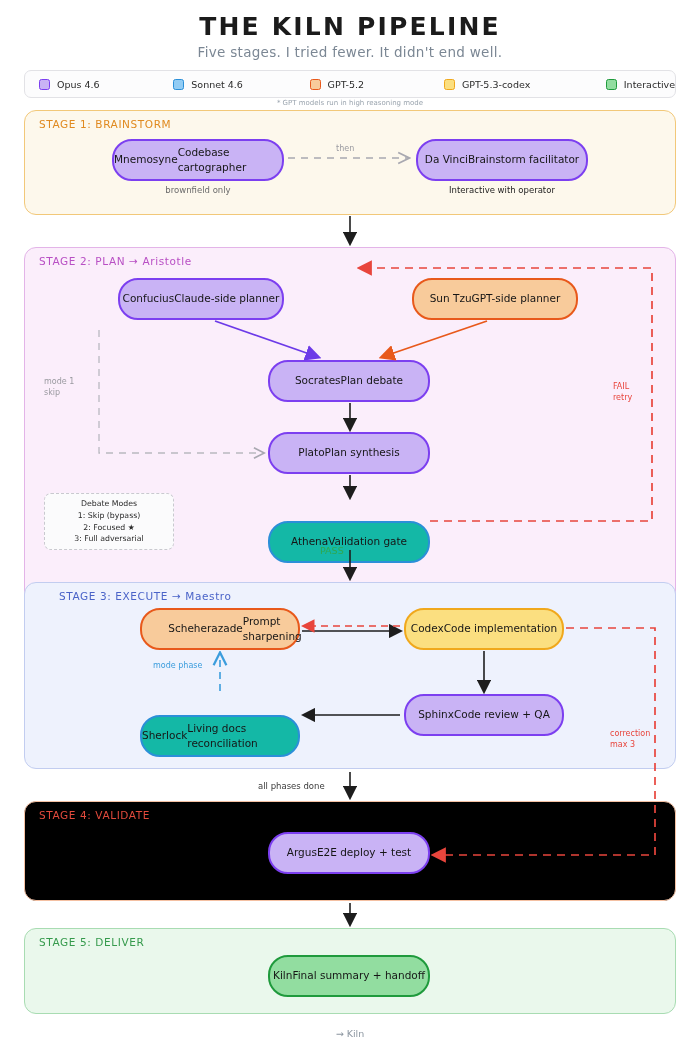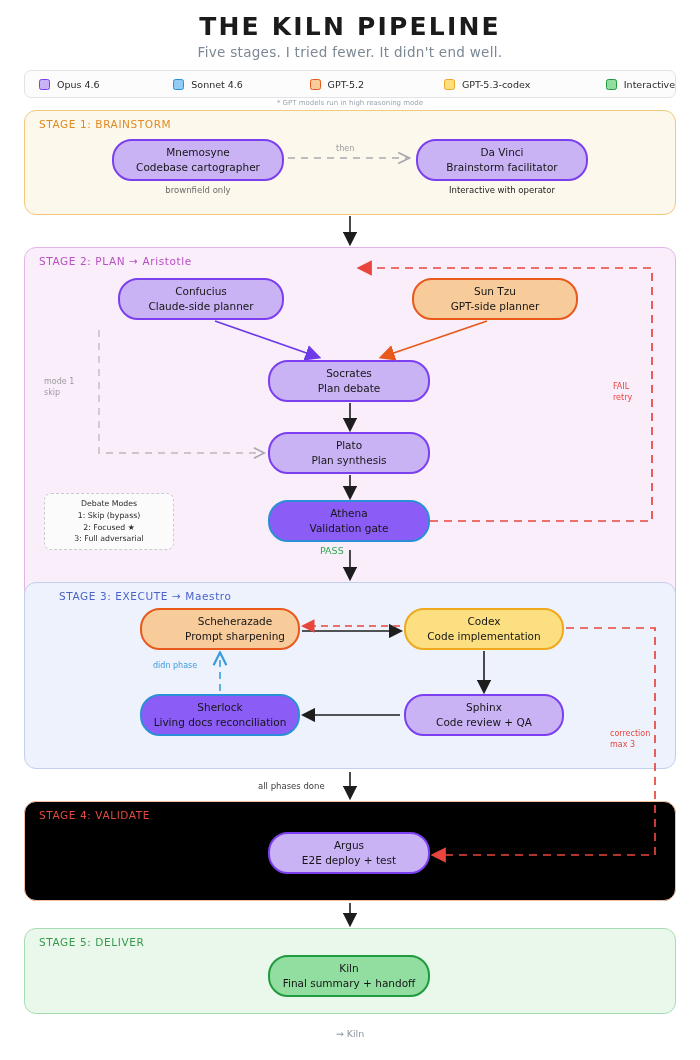--- a/index.html
+++ b/index.html
@@ -65,30 +65,30 @@
   #t2 { color: #b84fc4; }
   #t3 { color: #4a63c8; margin-left: 20px; }
   #t4 { color: #e24a3c; }
   #t5 { color: #359a4c; }
 
   
   .node {
     position: absolute;
     border-radius: 20px;
     border: 2px solid;
-    display: flex; flex-direction: column;
+    display: flex; flex-direction: row;
     align-items: center; justify-content: center;
-    text-align: right;
+    text-align: left;
     line-height: 1.45;
   }
   .node .n-name { font-size: 10.5px; color: #161616; }
   .node .n-desc { font-size: 10.5px; color: #161616; }
 
   .c-opus    { background: #c9b3f5; border-color: #7c3ff0; }
-  .c-sonnet  { background: #8b5cf6; border-color: #2b8fd8; }
+  .c-sonnet  { background: #14b8a6; border-color: #2b8fd8; margin-top: 21px; }
   .c-gpt52   { background: #f8cb9b; border-color: #e8591b; }
   .c-codex   { background: #fbdf80; border-color: #f0a81c; }
   .c-inter   { background: #92dda0; border-color: #1f9a3c; }
 
   
   .caption {
     position: absolute; text-align: center; font-size: 8.5px; color: #6b6b6b;
     white-space: nowrap;
   }
   .caption.dark { color: #1d1d1d; }
@@ -229,21 +229,21 @@
   <div class="node c-opus" style="left:404px; top:694px; width:160px; height:42px;">
     <div class="n-name">Sphinx</div>
     <div class="n-desc">Code review + QA</div>
   </div>
 
   <div class="node c-sonnet" style="left:140px; top:694px; width:160px; height:42px;">
     <div class="n-name">Sherlock</div>
     <div class="n-desc">Living docs reconciliation</div>
   </div>
 
-  <div class="tiny blue" style="left:153px; top:660px;">didn phase</div>
+  <div class="tiny blue" style="left:153px; top:660px;">mode phase</div>
   <div class="tiny red" style="left:610px; top:728px;">correction
 max 3</div>
   <div class="tiny dark" style="left:258px; top:781px;">all phases done</div>
 
   <div class="stage" id="stage4">
     <div class="stage-title" id="t4">STAGE 4: VALIDATE</div>
   </div>
   <div class="node c-opus" style="left:268px; top:832px; width:162px; height:42px;">
     <div class="n-name">Argus</div>
     <div class="n-desc">E2E deploy + test</div>

